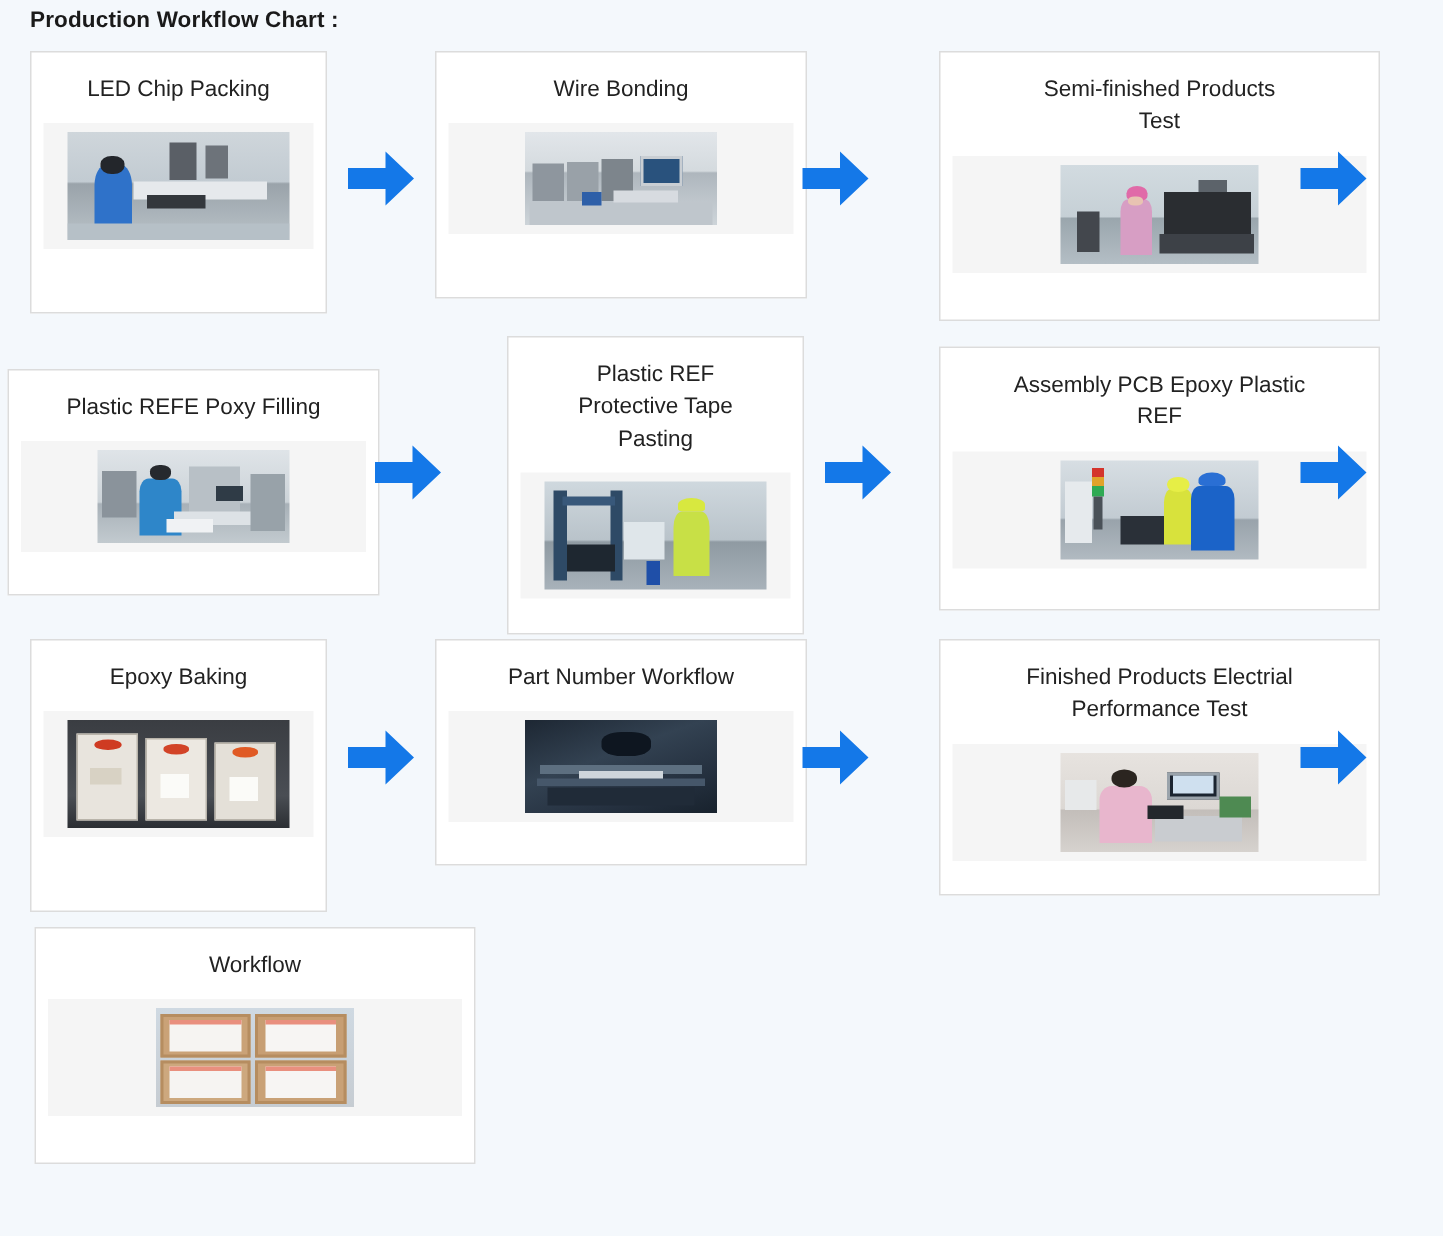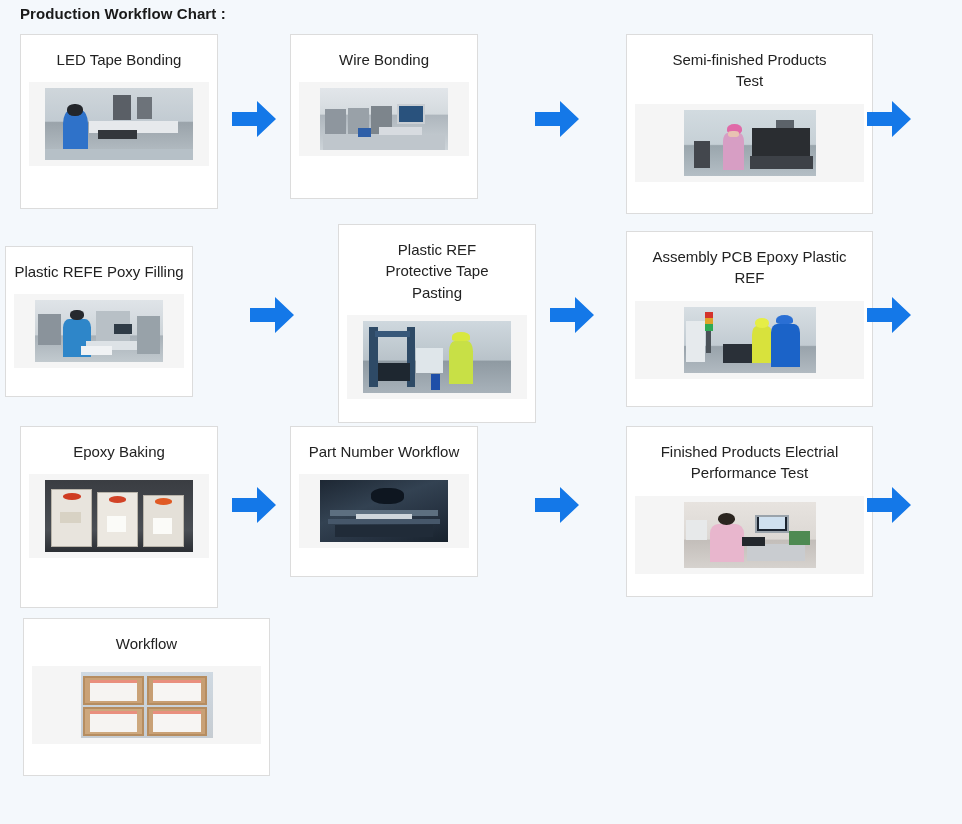--- a/index.html
+++ b/index.html
@@ -38,22 +38,22 @@
   .card{
     background:#ffffff;
     border:1px solid #dcdcdc;
     box-sizing:border-box;
     display:flex;
     flex-direction:column;
     align-items:center;
     padding:14px 8px 14px 8px;
   }
   .cell.c0 .card{ width:198px; }
-  .cell.c1 .card{ width:188px; }
-  .cell.c2 .card{ width:247px; }
+  .cell.c1 .card{ width:248px; }
+  .cell.c2 .card{ width:294px; }
 
   .card-title{
     font-size:15px;
     color:#222222;
     text-align:center;
     line-height:1.42;
     margin-bottom:12px;
     font-weight:400;
     white-space:pre-line;
   }
@@ -221,21 +221,21 @@
 </head>
 <body>
 
 <div id="page-title">Production Workflow Chart :</div>
 
 <div class="grid">
 
   <div class="row" style="height:190px;">
     <div class="cell c0">
       <div class="card" style="height:175px;">
-        <div class="card-title">LED Tape Bonding</div>
+        <div class="card-title">LED Chip Packing</div>
         <div class="photo-band">
           <div class="photo p1">
             <span class="ph-inner">
                 <i class="m1"></i>
                 <i class="m2"></i>
                 <i class="m3"></i>
                 <i class="m4"></i>
                 <i class="m5"></i>
                 <i class="m6"></i>
                 <i class="m7"></i>

